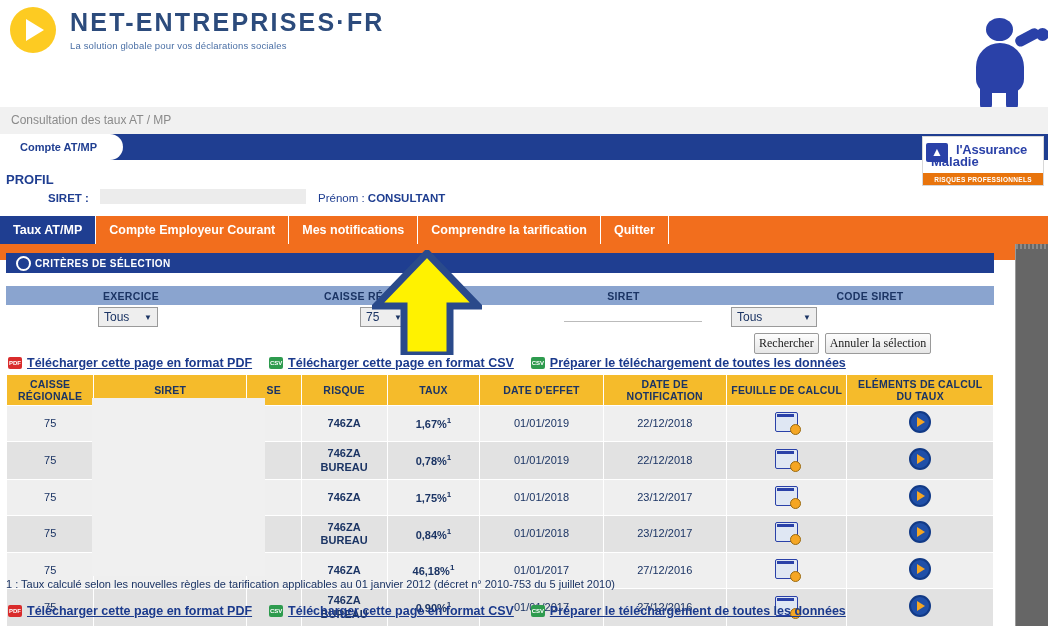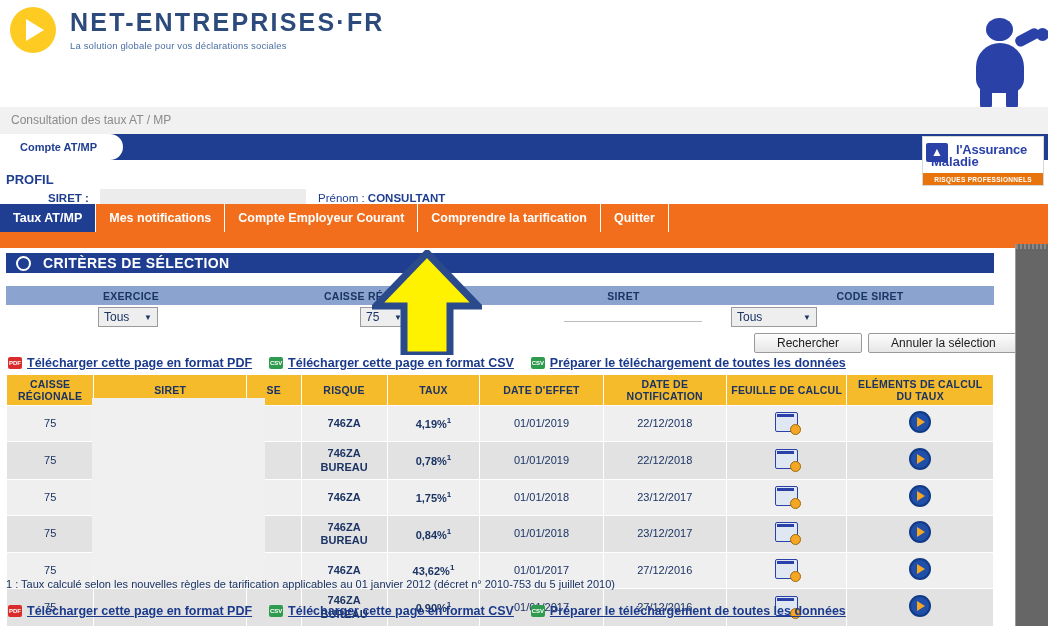--- a/index.html
+++ b/index.html
@@ -68,56 +68,56 @@
   .am-bar span{font-size:6.5px;font-weight:bold;color:#ffffff;letter-spacing:.3px;}
 
   
   .profile-title{position:absolute;left:6px;top:172px;font-size:13px;font-weight:bold;color:#1F3E91;}
   .siret-label{position:absolute;left:48px;top:192px;font-size:11.5px;font-weight:bold;color:#1F3E91;}
   .siret-blank{position:absolute;left:100px;top:189px;width:206px;height:15px;background:#ececec;}
   .prenom{position:absolute;left:318px;top:192px;font-size:11.5px;color:#1F3E91;}
   .prenom b{font-weight:bold;}
 
   
-  .nav{position:absolute;left:0;top:204px;width:1048px;height:44px;background:#F26E1D;display:flex;}
+  .nav{position:absolute;left:0;top:216px;width:1048px;height:44px;background:#F26E1D;display:flex;}
   .nav-item{
     height:28px;display:flex;align-items:center;padding:0 13px;
     font-weight:bold;font-size:12.5px;color:#ffffff;
     border-right:1px solid #ffffff;white-space:nowrap;
   }
   .nav-item.active{background:#1F3E91;}
   .nav-spacer{flex:1;}
 
   
   .crit-bar{position:absolute;left:6px;top:253px;width:988px;height:20px;background:#1F3E91;
     display:flex;align-items:center;}
   .crit-dot{width:11px;height:11px;border-radius:50%;border:2px solid #ffffff;margin-left:10px;}
-  .crit-bar .lbl{margin-left:12px;font-size:14px;font-weight:bold;color:#ffffff;letter-spacing:.4px;}
+  .crit-bar .lbl{margin-left:4px;font-size:10px;font-weight:bold;color:#ffffff;letter-spacing:.4px;}
 
   .crit-head{position:absolute;left:6px;top:286px;width:988px;height:19px;background:#8AA4CF;
     display:flex;align-items:center;}
   .crit-head div{font-size:10.5px;font-weight:bold;color:#1b3464;text-align:center;letter-spacing:.3px;}
   .ch1{width:250px;}.ch2{width:245px;}.ch3{width:245px;}.ch4{width:248px;}
 
   .crit-row{position:absolute;left:6px;top:307px;width:988px;height:24px;}
   .sel{
     position:absolute;top:0;height:20px;background:#eeeeee;border:1px solid #9a9a9a;
     display:flex;align-items:center;justify-content:space-between;
     padding:0 5px;font-size:12px;color:#1b3464;box-sizing:border-box;
   }
   .sel .car{font-size:8px;margin-left:6px;}
   .sel-exercice{left:92px;width:60px;}
   .sel-caisse{left:354px;width:48px;}
   .siret-line{position:absolute;left:558px;top:14px;width:138px;height:1px;background:#bbbbbb;}
 
   .btnrow{position:absolute;left:754px;top:333px;display:flex;gap:6px;}
   .btn{
     background:linear-gradient(#fdfdfd,#e6e6e6);border:1px solid #9a9a9a;border-radius:2px;
-    padding:2px 22px;font-size:12px;color:#1b1b1b;
-    font-family:Liberation Sans, sans-serif;
+    padding:2px 4px;font-size:12px;color:#1b1b1b;
+    font-family:Liberation Serif, serif;
   }
 
   
   .dl-row{display:flex;align-items:center;gap:5px;}
   .dl-top{position:absolute;left:8px;top:356px;}
   .dl-bot{position:absolute;left:8px;top:604px;}
   .dl-link{font-size:12.5px;font-weight:bold;color:#1b3a8c;text-decoration:underline;white-space:nowrap;}
   .ic{width:14px;height:12px;border-radius:2px;display:inline-flex;align-items:center;justify-content:center;
     font-size:6px;font-weight:bold;color:#ffffff;flex:0 0 auto;}
   .ic-pdf{background:#D92B2B;}
@@ -217,22 +217,22 @@
 
   <div class="profile-title">PROFIL</div>
   <div class="siret-label">SIRET :</div>
   <div class="siret-blank"></div>
   <div class="prenom">
     <span>Prénom : </span><b>CONSULTANT</b>
   </div>
 
   <div class="nav">
     <div class="nav-item active">Taux AT/MP</div>
+    <div class="nav-item">Compte Employeur Courant</div>
     <div class="nav-item">Mes notifications</div>
-    <div class="nav-item">Compte Employeur Courant</div>
     <div class="nav-item">Comprendre la tarification</div>
     <div class="nav-item">Quitter</div>
     <div class="nav-spacer"></div>
   </div>
 
   <div class="crit-bar">
     <div class="crit-dot"></div>
     <div class="lbl">CRITÈRES DE SÉLECTION</div>
   </div>
 
@@ -288,21 +288,21 @@
         <th class="w-feuille">FEUILLE DE CALCUL</th>
         <th class="w-elem">ELÉMENTS DE CALCUL DU TAUX</th>
       </tr>
     </thead>
     <tbody>
       <tr class="r-odd">
         <td>75</td>
         <td></td>
         <td></td>
         <td class="c-risque">746ZA</td>
-        <td class="c-taux"><span>4,19%</span><sup>1</sup></td>
+        <td class="c-taux"><span>1,67%</span><sup>1</sup></td>
         <td>01/01/2019</td>
         <td>22/12/2018</td>
         <td><span class="sheet-ic"></span></td>
         <td><span class="play-ic"></span></td>
       </tr>
       <tr class="r-even">
         <td>75</td>
         <td></td>
         <td></td>
         <td class="c-risque">746ZA BUREAU</td>
@@ -332,21 +332,21 @@
         <td>01/01/2018</td>
         <td>23/12/2017</td>
         <td><span class="sheet-ic"></span></td>
         <td><span class="play-ic"></span></td>
       </tr>
       <tr class="r-odd">
         <td>75</td>
         <td></td>
         <td></td>
         <td class="c-risque">746ZA</td>
-        <td class="c-taux"><span>43,62%</span><sup>1</sup></td>
+        <td class="c-taux"><span>46,18%</span><sup>1</sup></td>
         <td>01/01/2017</td>
         <td>27/12/2016</td>
         <td><span class="sheet-ic"></span></td>
         <td><span class="play-ic"></span></td>
       </tr>
       <tr class="r-even">
         <td>75</td>
         <td></td>
         <td></td>
         <td class="c-risque">746ZA BUREAU</td>

